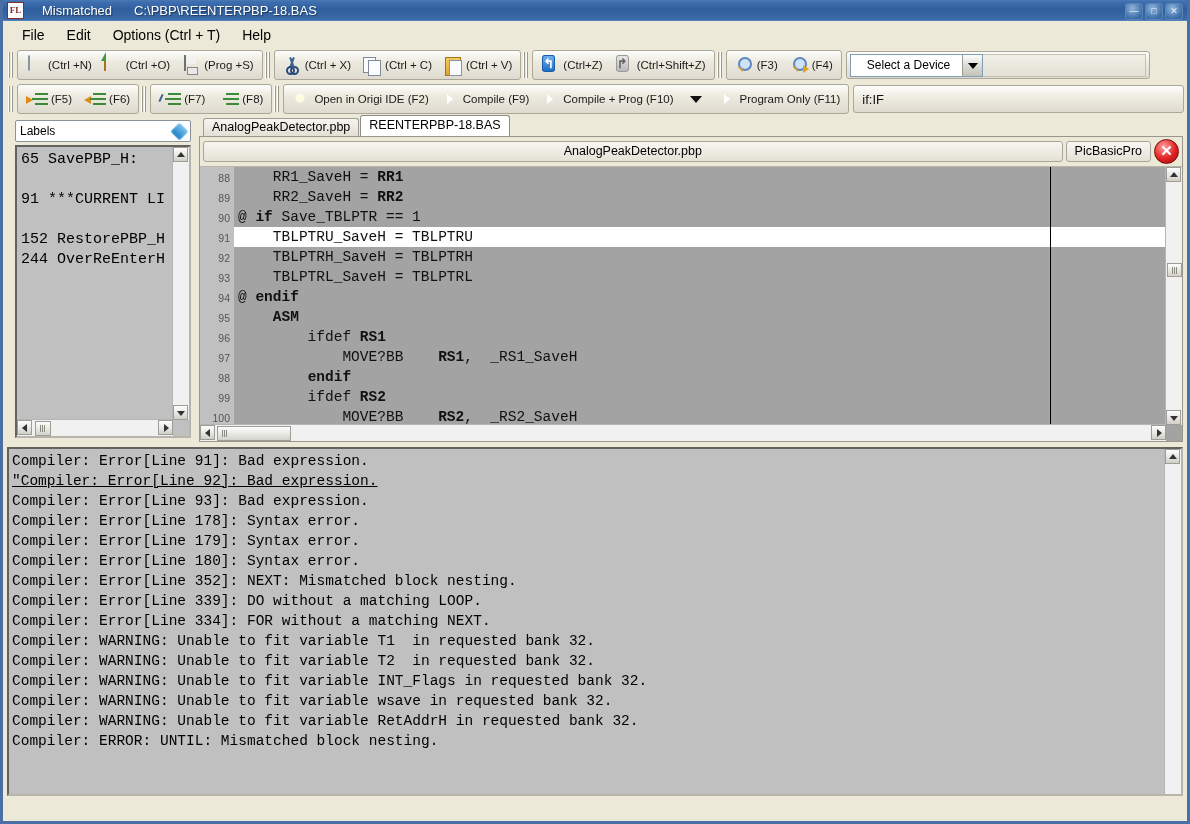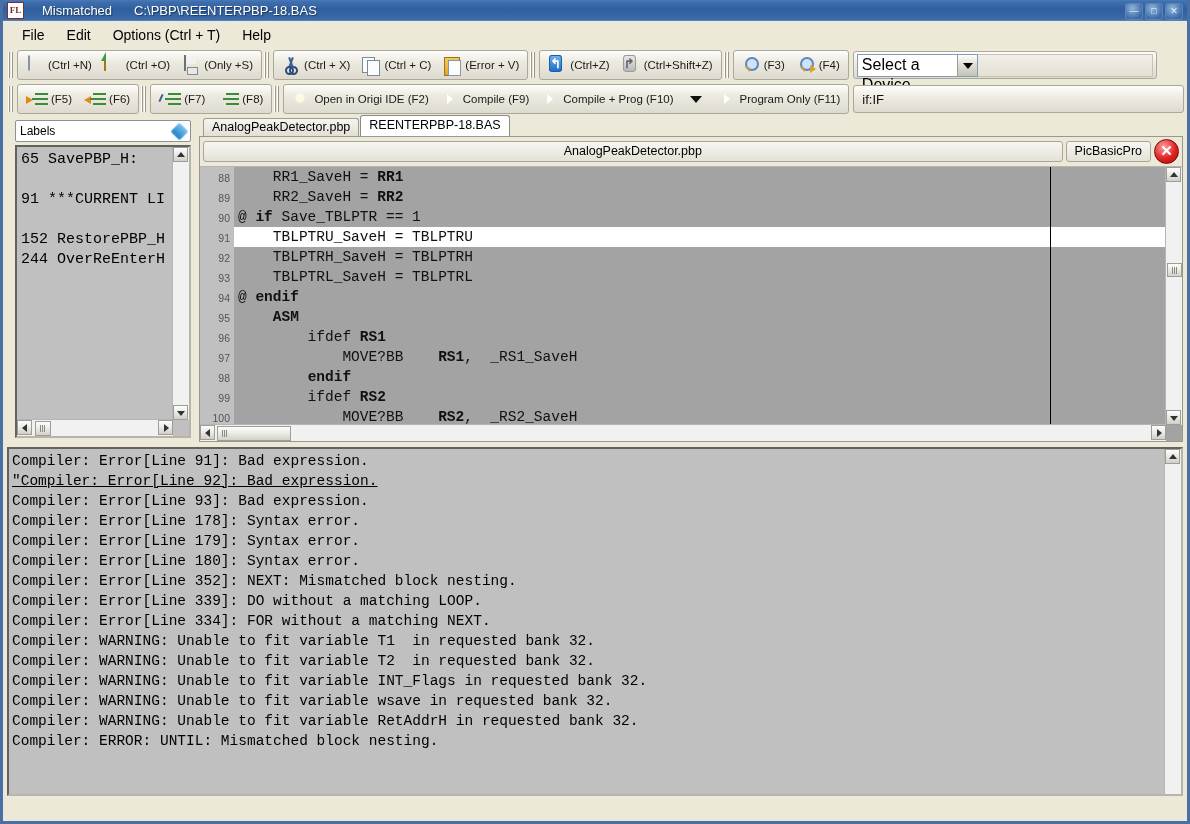--- a/index.html
+++ b/index.html
@@ -84,21 +84,21 @@
   .ring-r{background:radial-gradient(circle at 50% 50%,#ffffff 8%,#e03030 38%,#a00c0c 72%,#6d0505);}
   .ring-g{background:radial-gradient(circle at 50% 50%,#ffffff 8%,#3fbb3f 38%,#148a14 72%,#0a5e0a);}
   .ic-ring i{position:absolute;left:6px;top:4px;width:0;height:0;border-left:6px solid #fff;border-top:5px solid transparent;border-bottom:5px solid transparent;}
   .ring-y i{border:none;left:4px;top:4px;width:8px;height:8px;border-radius:50%;background:#fffbe0;box-shadow:0 0 3px #fff;}
 
   .caret-dn{width:0;height:0;border-left:6px solid transparent;border-right:6px solid transparent;border-top:7px solid #111;margin:0 9px;}
 
   .devbox{display:flex;align-items:center;height:26px;margin-left:4px;border:1px solid #aca899;border-radius:3px;
           background:linear-gradient(to bottom,#fdfdfc,#ece9de 50%,#dedad0);padding:0 3px;}
   .combo{display:flex;height:21px;border:1px solid #7f9db9;background:#fff;}
-  .combo .val{width:95px;line-height:20px;padding-left:4px;font-size:16px;}
+  .combo .val{width:95px;line-height:20px;padding-left:16px;font-size:12px;}
   .combo .arrow{width:19px;background:linear-gradient(to bottom,#fdfdfd,#dcdcd4 50%,#c3c3b8);border-left:1px solid #9b9b90;position:relative;}
   .combo .arrow:after{content:"";position:absolute;left:5px;top:8px;border-left:5px solid transparent;border-right:5px solid transparent;border-top:6px solid #000;}
   .devflat{height:21px;flex:1;background:linear-gradient(to bottom,#f1efe6,#e3e0d5);border:1px solid #c6c2b6;border-left:none;}
 
   .findbox{display:flex;align-items:center;height:26px;margin-left:4px;border:1px solid #aca899;border-radius:3px;
            background:linear-gradient(to bottom,#fdfdfc,#ece9de 50%,#dedad0);padding:0 4px;}
   .findbox .ft{font-size:13px;color:#111;padding-left:4px;}
 
   
   .main{display:flex;height:326px;padding:0 4px;box-sizing:border-box;}
@@ -198,39 +198,39 @@
       <div class="tbtn">
         <span class="ic"><span class="ic-doc"></span></span>
         <span class="tlabel">(Ctrl +N)</span>
       </div>
       <div class="tbtn">
         <span class="ic"><span class="ic-open"></span></span>
         <span class="tlabel">(Ctrl +O)</span>
       </div>
       <div class="tbtn">
         <span class="ic"><span class="ic-save"></span></span>
-        <span class="tlabel">(Only +S)</span>
+        <span class="tlabel">(Prog +S)</span>
       </div>
     </div>
     <div class="grip"></div>
     <div class="tgroup">
       <div class="tbtn">
         <span class="ic ic-cut">
             <i></i>
             <u></u>
           </span>
         <span class="tlabel">(Ctrl + X)</span>
       </div>
       <div class="tbtn">
         <span class="ic ic-copy"></span>
         <span class="tlabel">(Ctrl + C)</span>
       </div>
       <div class="tbtn">
         <span class="ic ic-paste"></span>
-        <span class="tlabel">(Error + V)</span>
+        <span class="tlabel">(Ctrl + V)</span>
       </div>
     </div>
     <div class="grip"></div>
     <div class="tgroup">
       <div class="tbtn">
         <span class="ic"><span class="ic-undo">↰</span></span>
         <span class="tlabel">(Ctrl+Z)</span>
       </div>
       <div class="tbtn">
         <span class="ic"><span class="ic-redo">↱</span></span>

